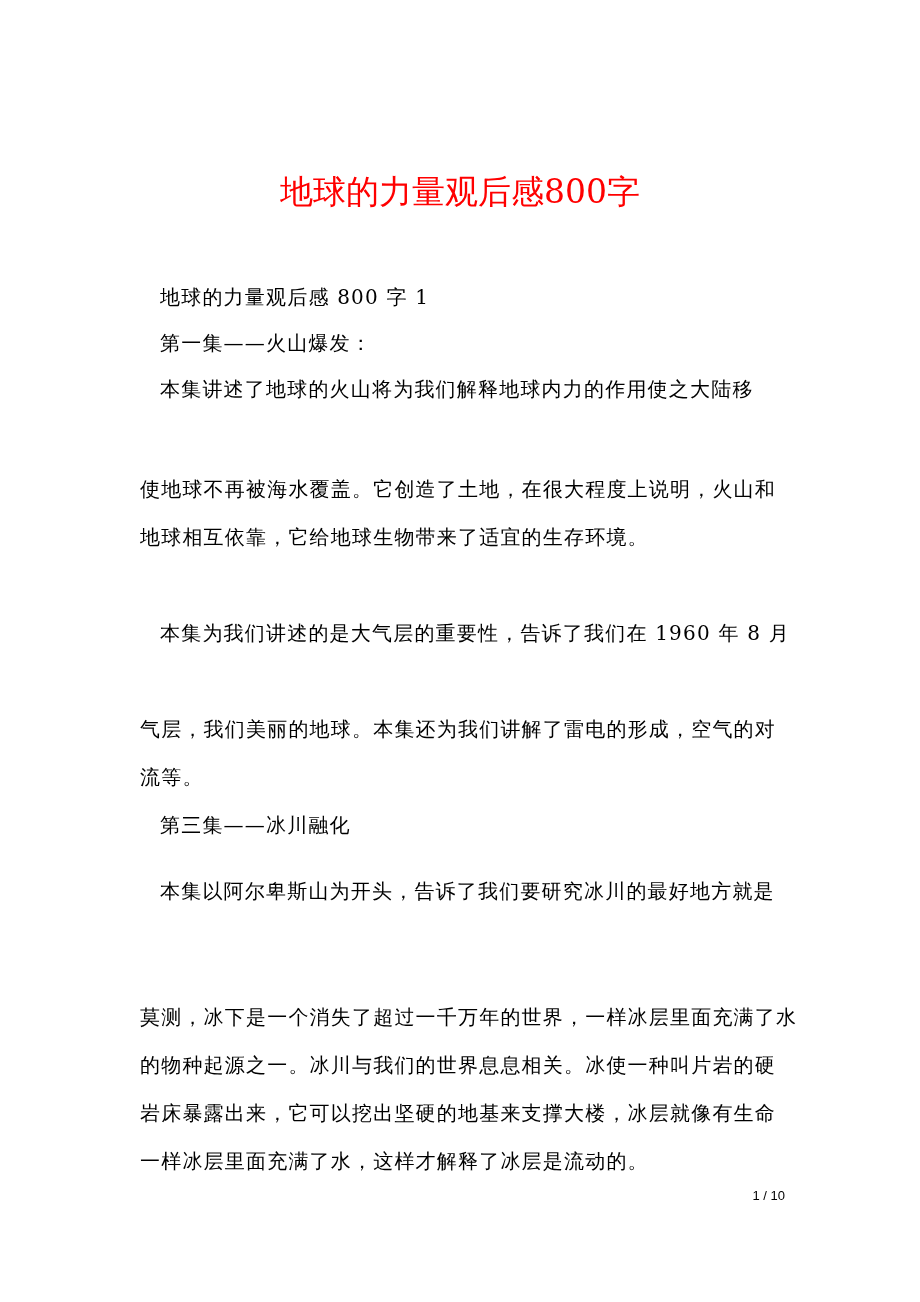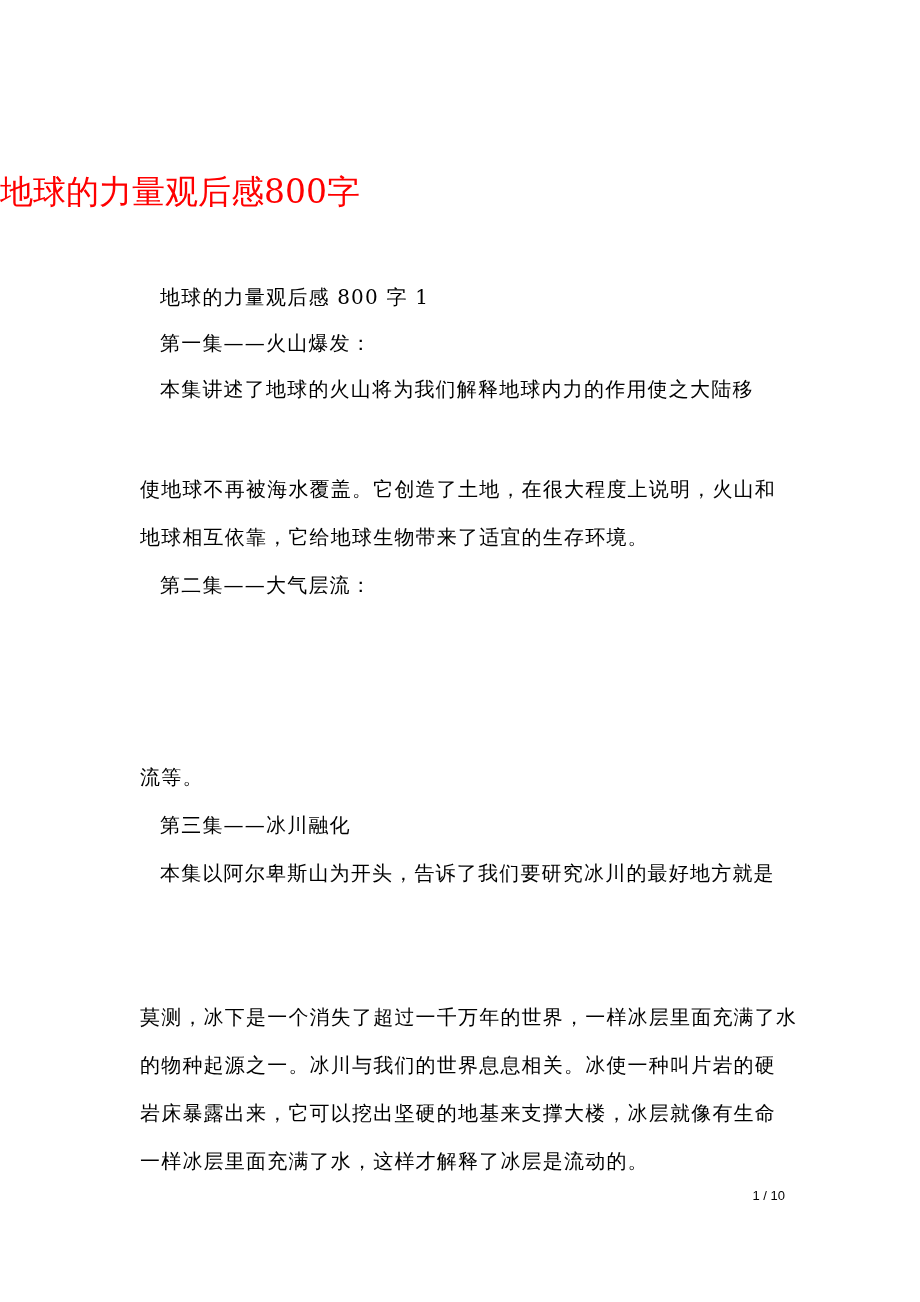--- a/index.html
+++ b/index.html
@@ -1,40 +1,41 @@
 <!DOCTYPE html>
 <html><head>
 <meta charset="utf-8">
 <style>
   html, body { margin: 0; padding: 0; background: #ffffff; }
   body { width: 920px; height: 1302px; position: relative; overflow: hidden;
          font-family: "DejaVu Serif", "Liberation Serif", serif; color: #000; }
   .page { position: absolute; left: 0; top: 0; width: 920px; height: 1302px; background: #fff; }
-  .title { position: absolute; left: 0; width: 920px; top: 146px; text-align: left;
+  .title { position: absolute; left: 0; width: 920px; top: 146px; text-align: center;
            font-size: 33px; line-height: 48px; color: #ff0000; font-weight: normal; letter-spacing: 0px; }
   .line { position: absolute; left: 140px; width: 650px; font-size: 20px; line-height: 30px;
           white-space: nowrap; letter-spacing: 1.2px; }
   .indent { left: 160px; }
   .pagenum { position: absolute; left: 740px; top: 1188px; width: 45px; text-align: right;
              font-family: "Liberation Sans", sans-serif; font-size: 13px; font-weight: normal; }
 </style>
 </head>
 <body>
 
 <div class="page">
   <h1 class="title">地球的力量观后感800字</h1>
 
   <div class="line indent" style="top:282px">地球的力量观后感 800 字 1</div>
   <div class="line indent" style="top:328px">第一集——火山爆发：</div>
   <div class="line indent" style="top:374px">本集讲述了地球的火山将为我们解释地球内力的作用使之大陆移</div>
   <div class="line" style="top:522px">地球相互依靠，它给地球生物带来了适宜的生存环境。</div>
   <div class="line" style="top:474px">使地球不再被海水覆盖。它创造了土地，在很大程度上说明，火山和</div>
-  <div class="line indent" style="top:570px">第二集——大气层流：</div>
+  <div class="line indent" style="top:618px">本集为我们讲述的是大气层的重要性，告诉了我们在 1960 年 8 月</div>
+  <div class="line" style="top:714px">气层，我们美丽的地球。本集还为我们讲解了雷电的形成，空气的对</div>
   <div class="line" style="top:762px">流等。</div>
   <div class="line indent" style="top:810px">第三集——冰川融化</div>
-  <div class="line indent" style="top:858px">本集以阿尔卑斯山为开头，告诉了我们要研究冰川的最好地方就是</div>
+  <div class="line indent" style="top:876px">本集以阿尔卑斯山为开头，告诉了我们要研究冰川的最好地方就是</div>
   <div class="line" style="top:1002px">莫测，冰下是一个消失了超过一千万年的世界，一样冰层里面充满了水</div>
   <div class="line" style="top:1050px">的物种起源之一。冰川与我们的世界息息相关。冰使一种叫片岩的硬</div>
   <div class="line" style="top:1098px">岩床暴露出来，它可以挖出坚硬的地基来支撑大楼，冰层就像有生命</div>
   <div class="line" style="top:1146px">一样冰层里面充满了水，这样才解释了冰层是流动的。</div>
 
   <div class="pagenum">1 / 10</div>
 </div>
 
 </body></html>

